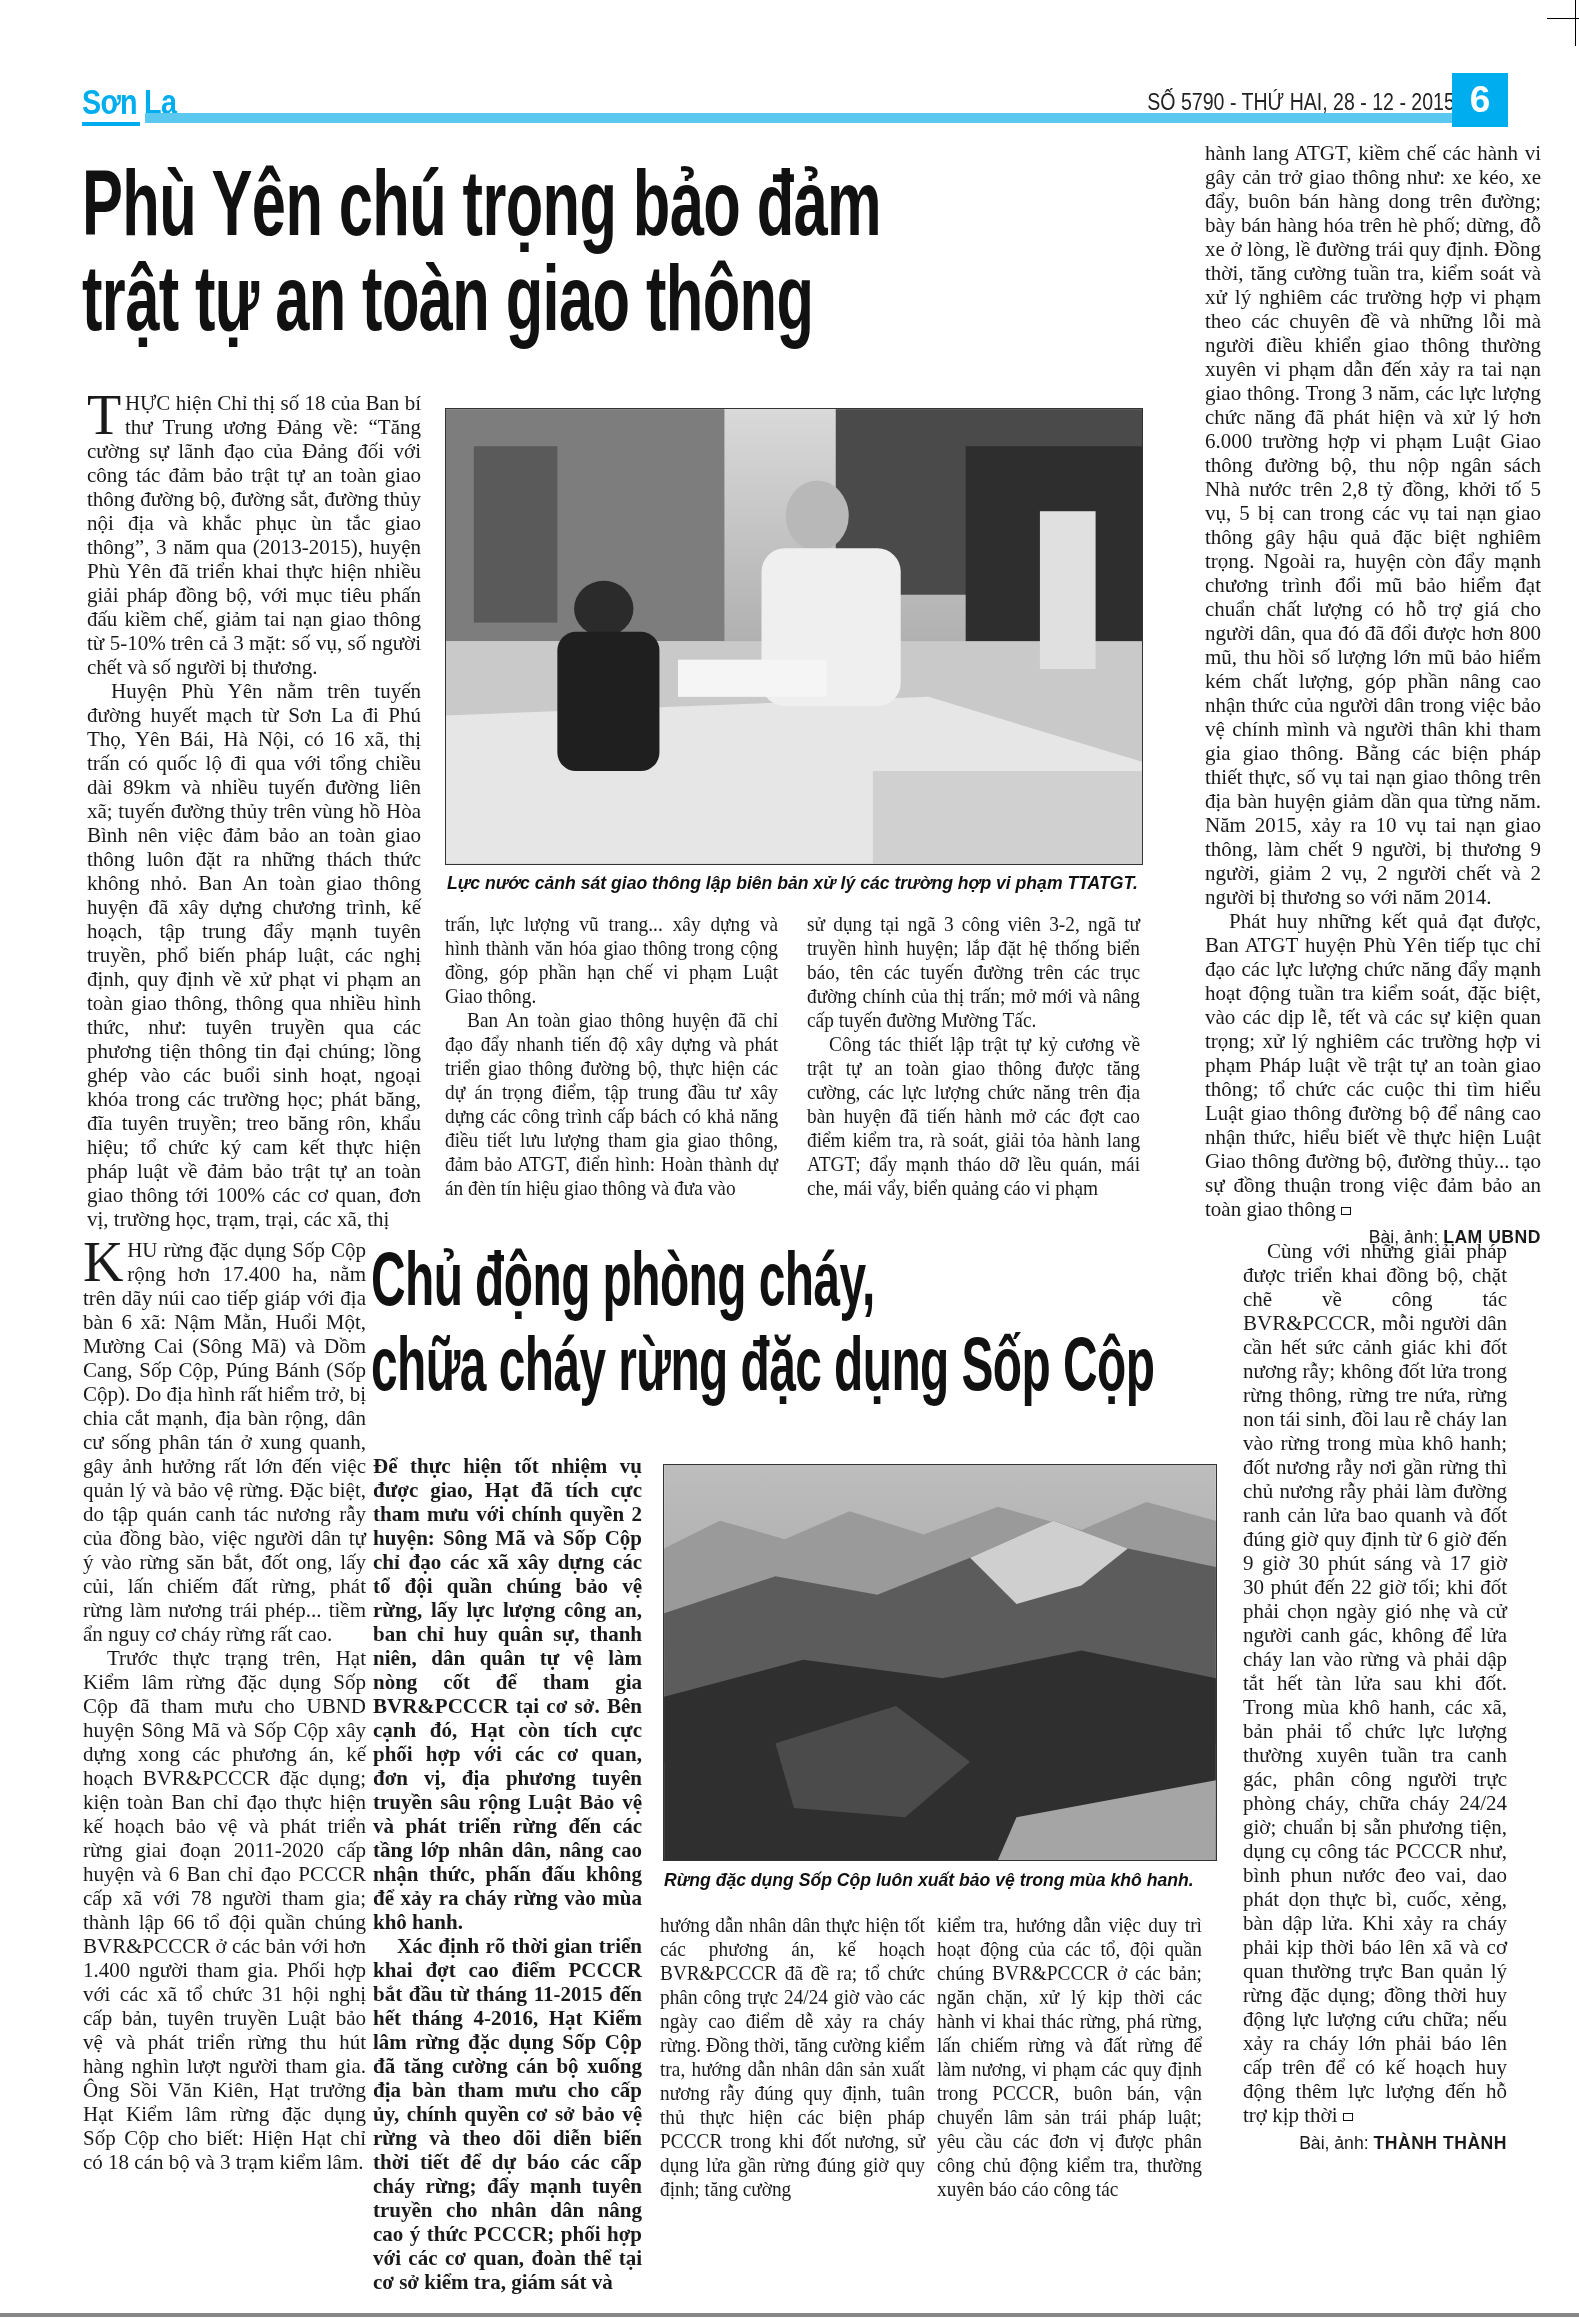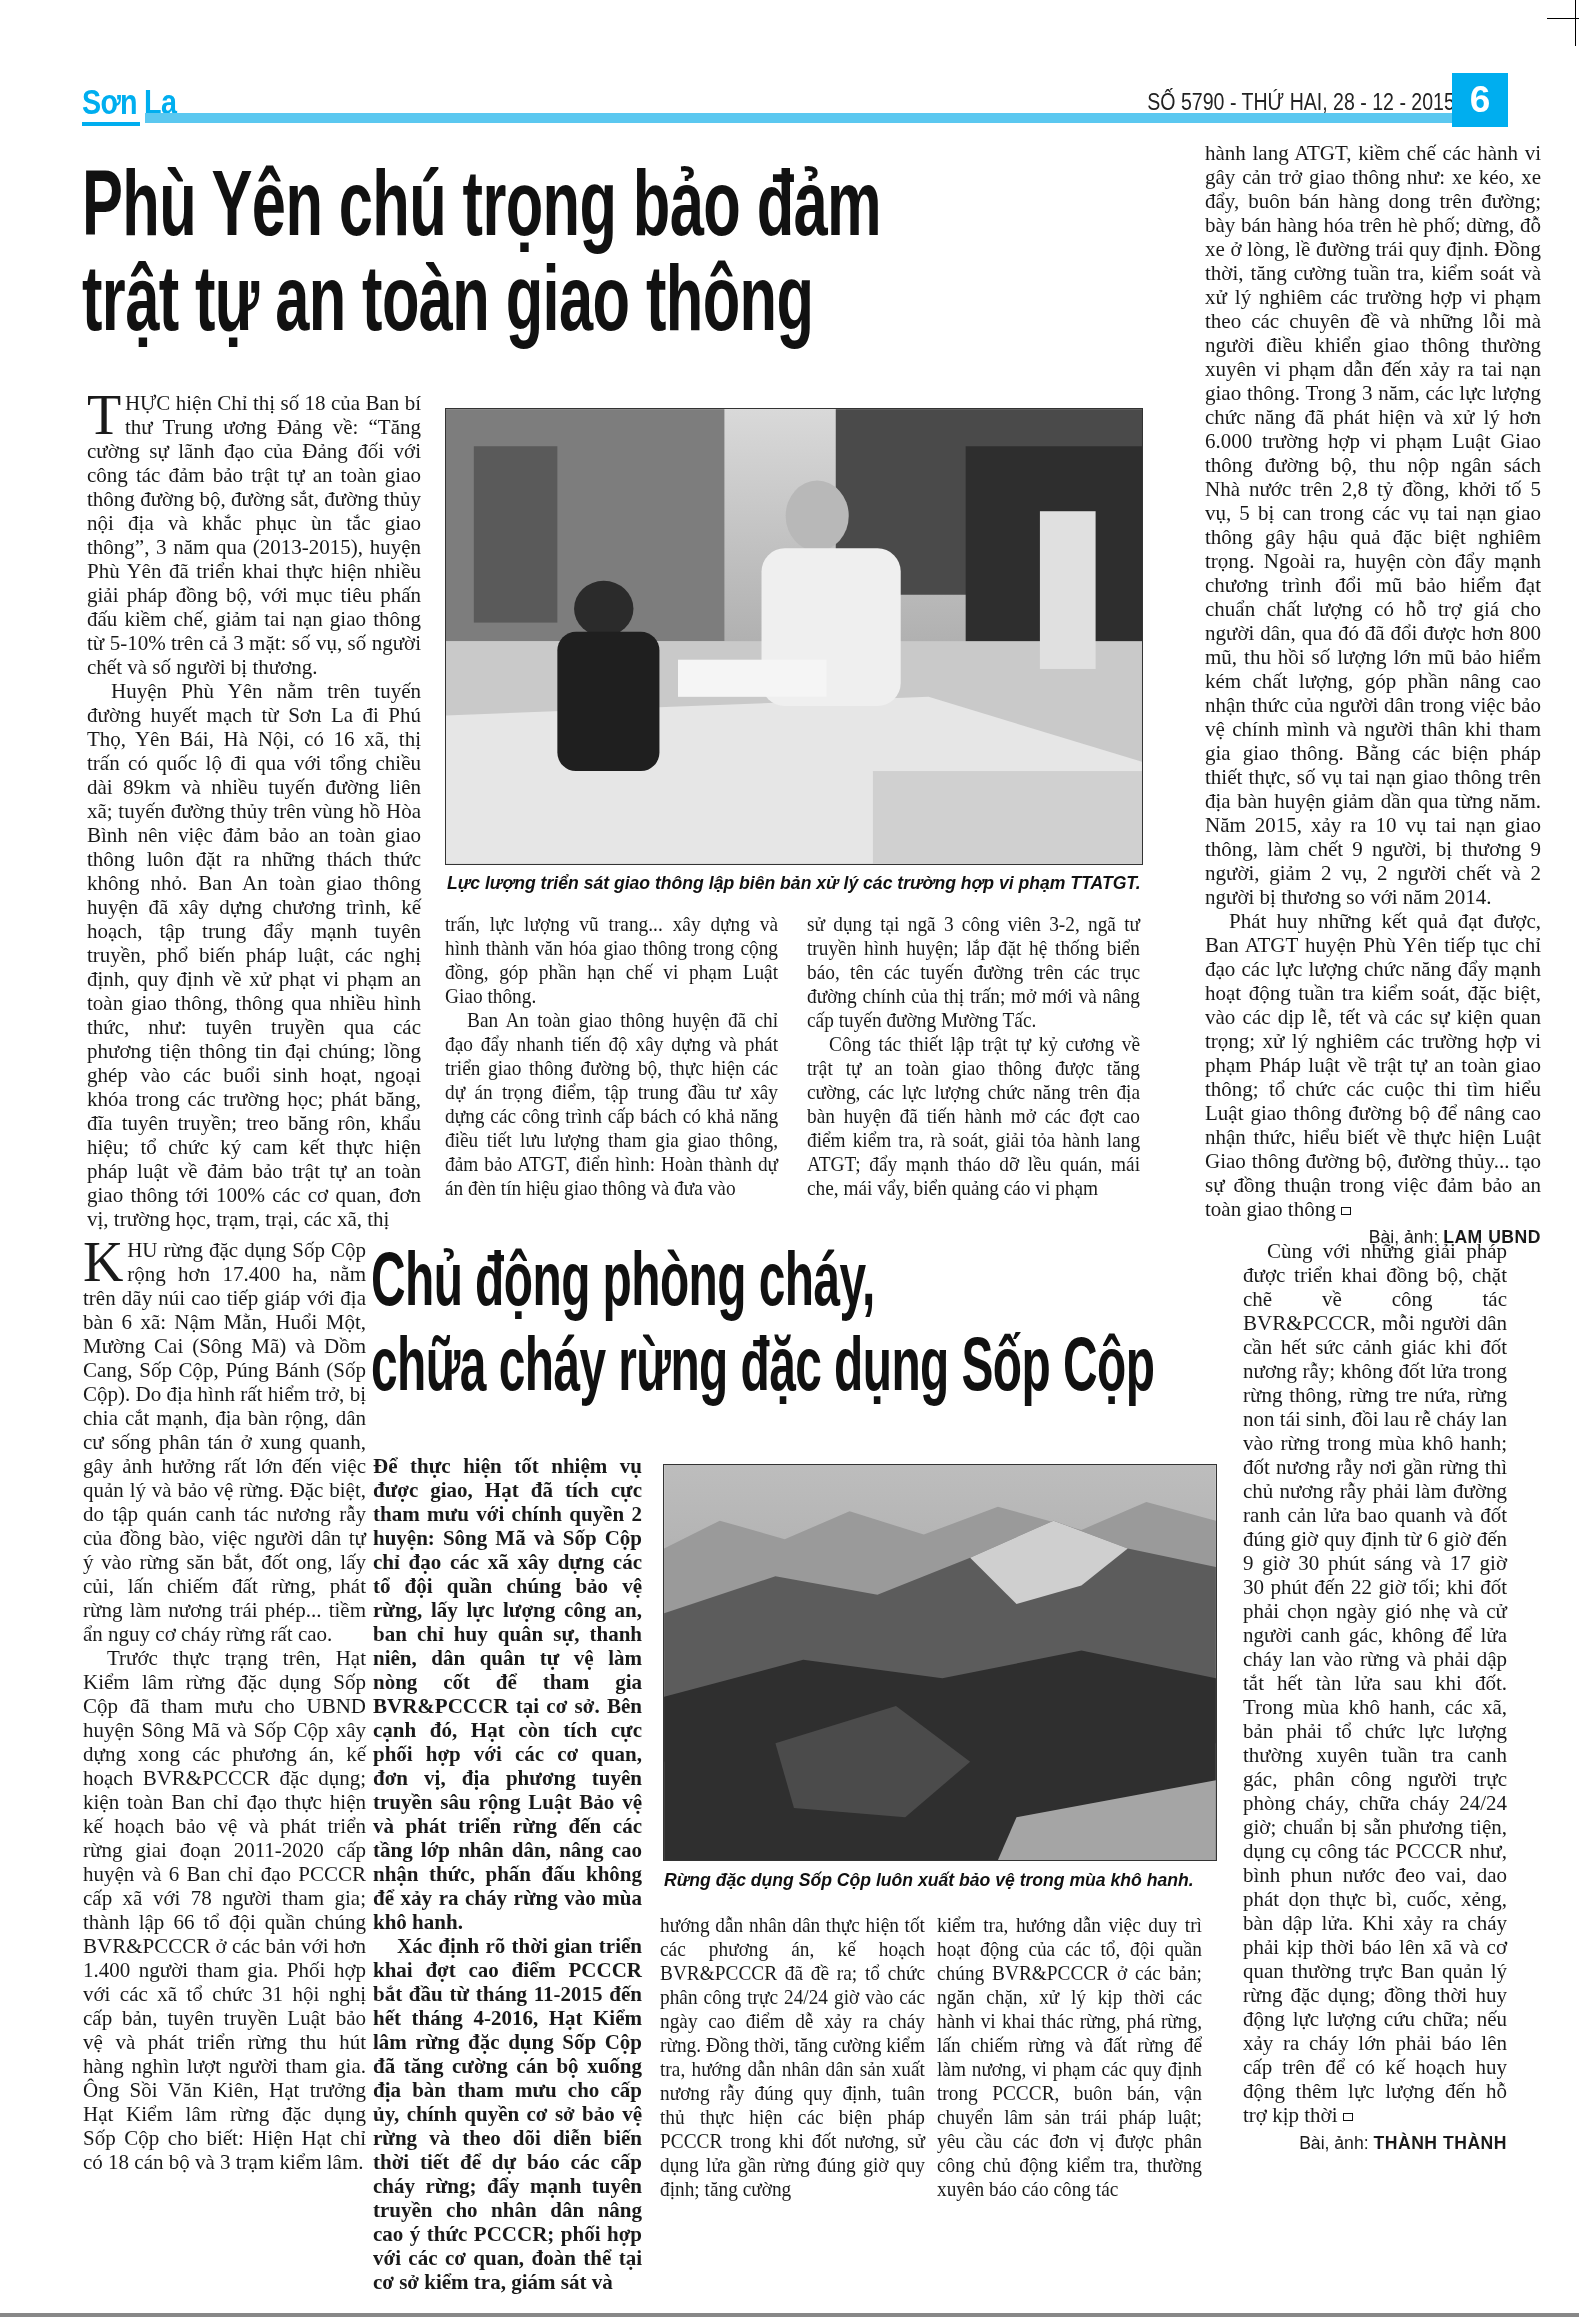--- a/index.html
+++ b/index.html
@@ -70,21 +70,21 @@
     <polygon points="0,330 520,310 750,380 750,490 0,490" fill="#e6e6e6"></polygon>
     <rect x="460" y="390" width="290" height="100" fill="#d0d0d0"></rect>
     <ellipse cx="170" cy="215" rx="32" ry="30" fill="#2b2b2b"></ellipse>
     <rect x="120" y="240" width="110" height="150" rx="20" fill="#1f1f1f"></rect>
     <ellipse cx="400" cy="115" rx="34" ry="38" fill="#b8b8b8"></ellipse>
     <rect x="340" y="150" width="150" height="170" rx="25" fill="#efefef"></rect>
     <rect x="250" y="270" width="160" height="40" fill="#f5f5f5"></rect>
     <rect x="640" y="110" width="60" height="170" fill="#e0e0e0"></rect>
   </svg>
 </div>
-<div class="caption" style="left:447px; top:873px;">Lực lượng triển sát giao thông lập biên bản xử lý các trường hợp vi phạm TTATGT.</div>
+<div class="caption" style="left:447px; top:873px;">Lực nước cảnh sát giao thông lập biên bản xử lý các trường hợp vi phạm TTATGT.</div>
 
 <div class="col narrow" style="left:445px; top:912px; width:362px;">
   <p class="noindent">trấn, lực lượng vũ trang... xây dựng và hình thành văn hóa giao thông trong cộng đồng, góp phần hạn chế vi phạm Luật Giao thông.</p>
   <p>Ban An toàn giao thông huyện đã chỉ đạo đẩy nhanh tiến độ xây dựng và phát triển giao thông đường bộ, thực hiện các dự án trọng điểm, tập trung đầu tư xây dựng các công trình cấp bách có khả năng điều tiết lưu lượng tham gia giao thông, đảm bảo ATGT, điển hình: Hoàn thành dự án đèn tín hiệu giao thông và đưa vào</p>
 </div>
 
 <div class="col narrow" style="left:807px; top:912px; width:362px;">
   <p class="noindent">sử dụng tại ngã 3 công viên 3-2, ngã tư truyền hình huyện; lắp đặt hệ thống biển báo, tên các tuyến đường trên các trục đường chính của thị trấn; mở mới và nâng cấp tuyến đường Mường Tấc.</p>
   <p>Công tác thiết lập trật tự kỷ cương về trật tự an toàn giao thông được tăng cường, các lực lượng chức năng trên địa bàn huyện đã tiến hành mở các đợt cao điểm kiểm tra, rà soát, giải tỏa hành lang ATGT; đẩy mạnh tháo dỡ lều quán, mái che, mái vẩy, biển quảng cáo vi phạm</p>
 </div>

